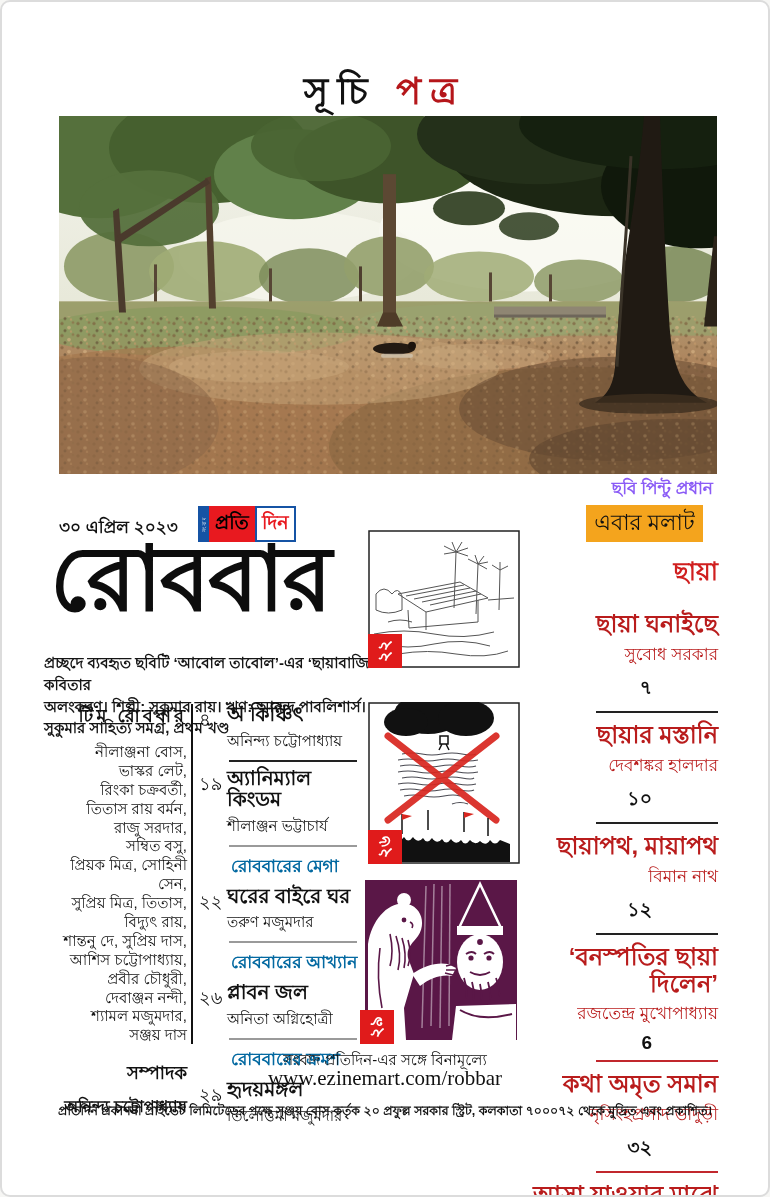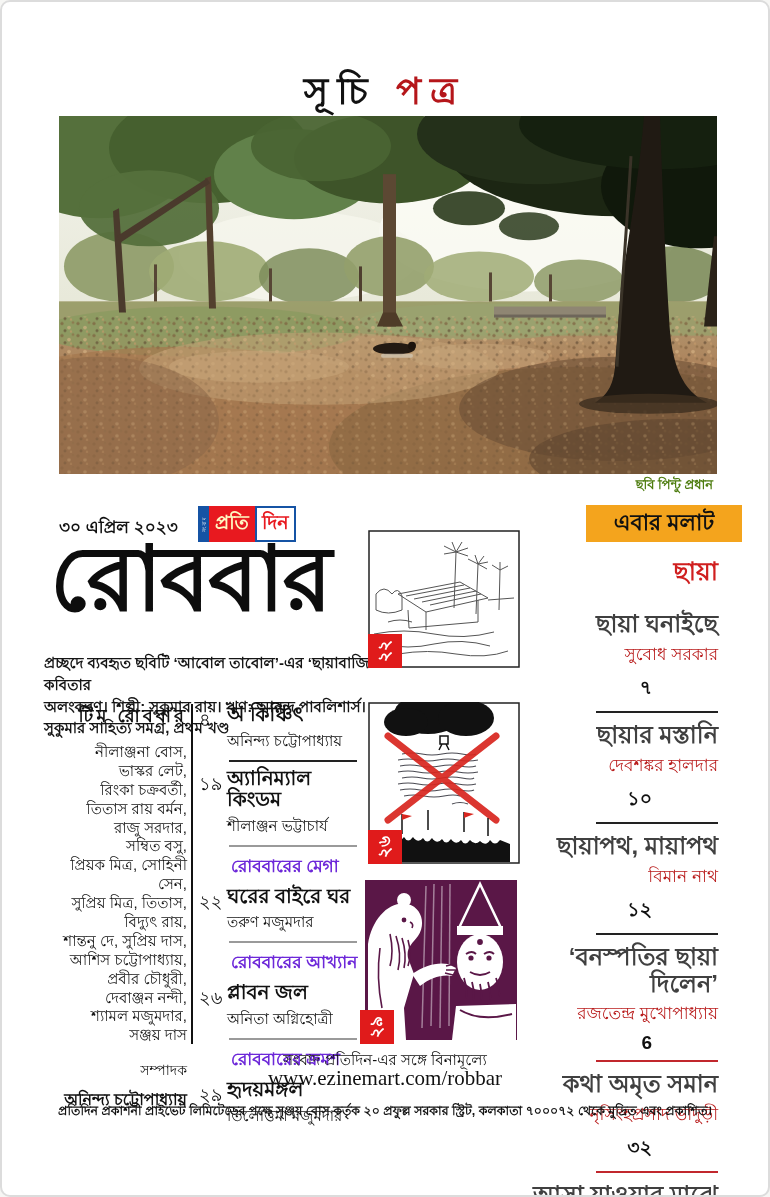--- a/index.html
+++ b/index.html
@@ -9,63 +9,63 @@
         border:2px solid #dcdcdc;border-radius:10px;overflow:hidden;}
 
   
   .suchipatra{position:absolute;top:60px;left:0;width:100%;text-align:center;
               font-size:37px;font-weight:600;letter-spacing:9px;}
   .suchipatra .red{color:#b5161a;}
 
   
   .photo{position:absolute;left:57px;top:114px;width:658px;height:358px;overflow:hidden;}
   .photo svg{display:block;width:100%;height:100%;}
-  .photo-caption{position:absolute;top:473px;right:55px;font-size:13px;font-weight:700;color:#4d7c0f;}
+  .photo-caption{position:absolute;top:473px;right:55px;font-size:17px;font-weight:700;color:#8b5cf6;}
 
   
   .issue-date{position:absolute;left:57px;top:512px;font-size:17px;font-weight:700;}
   .logo{position:absolute;left:196px;top:504px;height:36px;display:flex;align-items:stretch;}
   .logo .strip{width:11px;background:#1553a4;color:#fff;font-size:5px;display:flex;
                align-items:center;justify-content:center;writing-mode:vertical-rl;
                transform:rotate(180deg);letter-spacing:1px;}
-  .logo .red-box{background:#e8191f;color:#fef9c3;font-weight:700;font-size:19px;
+  .logo .red-box{background:#e8191f;color:#000000;font-weight:700;font-size:19px;
                  display:flex;align-items:center;padding:0 6px;}
   .logo .white-box{background:#fff;border:2px solid #1553a4;color:#e8191f;font-weight:700;
                    font-size:19px;display:flex;align-items:center;padding:0 5px;}
-  .cover-header{position:absolute;left:584px;top:503px;width:156px;height:37px;background:#f4a41d;
+  .cover-header{position:absolute;left:584px;top:503px;width:117px;height:37px;background:#f4a41d;
                 display:flex;align-items:center;justify-content:center;
-                font-size:22px;font-weight:700;color:#111;}
+                font-size:22px;font-weight:400;color:#111;}
 
   
   .masthead{position:absolute;left:48px;top:530px;width:340px;font-size:90px;font-weight:700;
             line-height:1.05;color:#0d0d0d;letter-spacing:-2px;}
   .cover-note{position:absolute;left:42px;top:650px;width:340px;font-size:15px;font-weight:600;
               line-height:1.45;color:#151515;}
 
   
   .cover-col{position:absolute;left:505px;top:550px;width:211px;text-align:right;}
   .theme{color:#d01f1f;font-size:25px;font-weight:700;margin-bottom:16px;}
-  .cv-title{font-size:24px;font-weight:700;line-height:1.12;color:#404040;}
+  .cv-title{font-size:24px;font-weight:700;line-height:1.12;color:#b91c1c;}
   .cv-author{font-size:17px;margin-top:3px;color:#b91c1c;}
   .cv-page{font-size:19px;font-weight:600;margin-top:4px;padding-right:66px;}
   .cv-rule{border:0;border-top:2px solid #222;width:122px;margin:6px 0 9px auto;}
   .cv-rule.red{border-top-color:#c1272d;}
 
   
   .team{position:absolute;left:40px;top:700px;width:145px;text-align:right;}
   .team-header{font-size:18px;font-weight:700;letter-spacing:3px;margin-bottom:10px;}
   .team-member{font-size:15px;line-height:1.26;color:#151515;}
-  .editor-label{font-size:14px;font-weight:400;margin-top:14px;}
+  .editor-label{font-size:18px;font-weight:700;margin-top:14px;}
   .editor-name{font-size:16px;font-weight:700;margin-top:4px;}
 
   .vrule{position:absolute;left:189px;top:702px;width:2px;height:340px;background:#111;}
 
   
   .contents{position:absolute;left:197px;top:702px;width:170px;}
-  .ct-section{color:#6d28d9;font-size:17px;font-weight:700;margin:4px 0 5px 32px;}
+  .ct-section{color:#0369a1;font-size:17px;font-weight:700;margin:4px 0 5px 32px;}
   .ct-row{display:flex;}
   .ct-num{width:28px;font-size:18px;padding-top:2px;flex:0 0 28px;}
   .ct-title{font-size:20px;font-weight:700;line-height:1.08;}
   .ct-author{font-size:15px;margin-top:3px;}
   .ct-rule{border:0;border-top:2px solid #222;width:128px;margin:6px 0 6px 30px;}
   .ct-rule.gray{border-top-color:#9a9a9a;}
 
   
   .thumb{position:absolute;}
   .thumb svg{display:block;width:100%;height:100%;}

